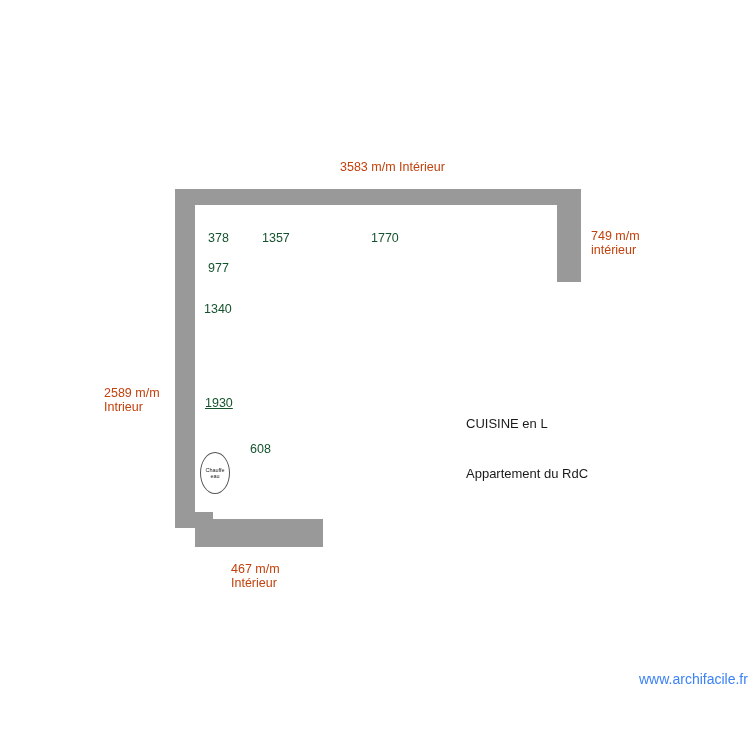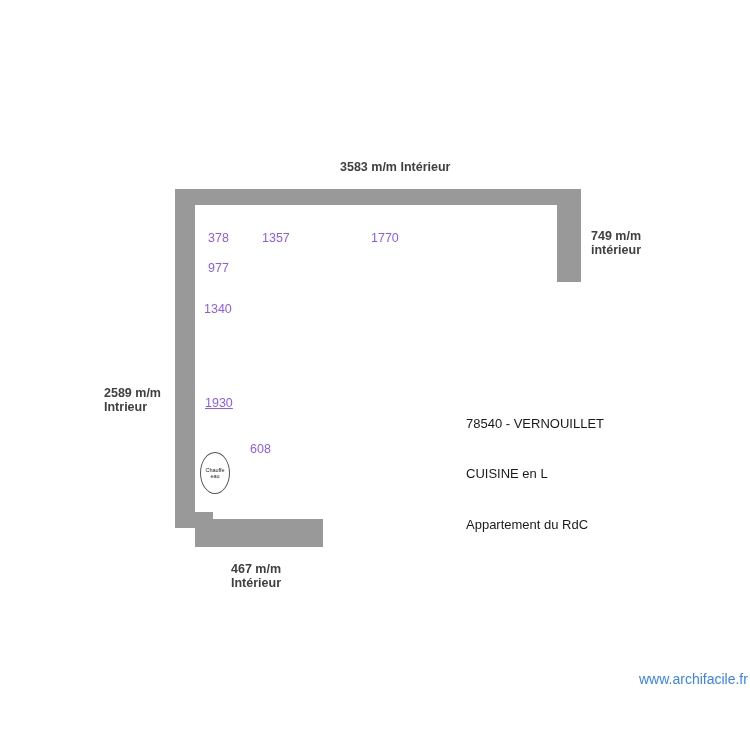--- a/index.html
+++ b/index.html
@@ -19,30 +19,29 @@
     width: 750px;
     height: 750px;
   }
   .wall {
     position: absolute;
     background: #999999;
   }
   .lbl {
     position: absolute;
     font-size: 12.5px;
-    color: #8b5cf6;
+    color: #14532d;
     white-space: pre;
     line-height: 1.25;
   }
   .dim {
     position: absolute;
     font-size: 12.5px;
-    color: #404040;
+    color: #c2410c;
     white-space: pre;
-    font-weight: bold;
   }
   .addr {
     position: absolute;
     font-size: 13px;
     color: #1a1a1a;
     line-height: 1.3;
     white-space: pre;
   }
   .footer {
     position: absolute;
@@ -106,20 +105,19 @@
 
   <div class="lbl" style="left:208px; top:261px;">977</div>
 
   <div class="lbl" style="left:204px; top:302px;">1340</div>
 
   <div class="lbl" style="left:205px; top:396px;text-decoration:underline;">1930</div>
 
   <div class="lbl" style="left:250px; top:442px;">608</div>
 
   <div class="addr" style="left:466px; top:382px;">
-    <div>78540 - VERNOUILLET</div>
     <div>CUISINE en L</div>
     <div>Appartement du RdC</div>
   </div>
 
   <div class="footer" style="left:639px; top:671px;">www.archifacile.fr</div>
 
 </div>
 
 </body></html>

